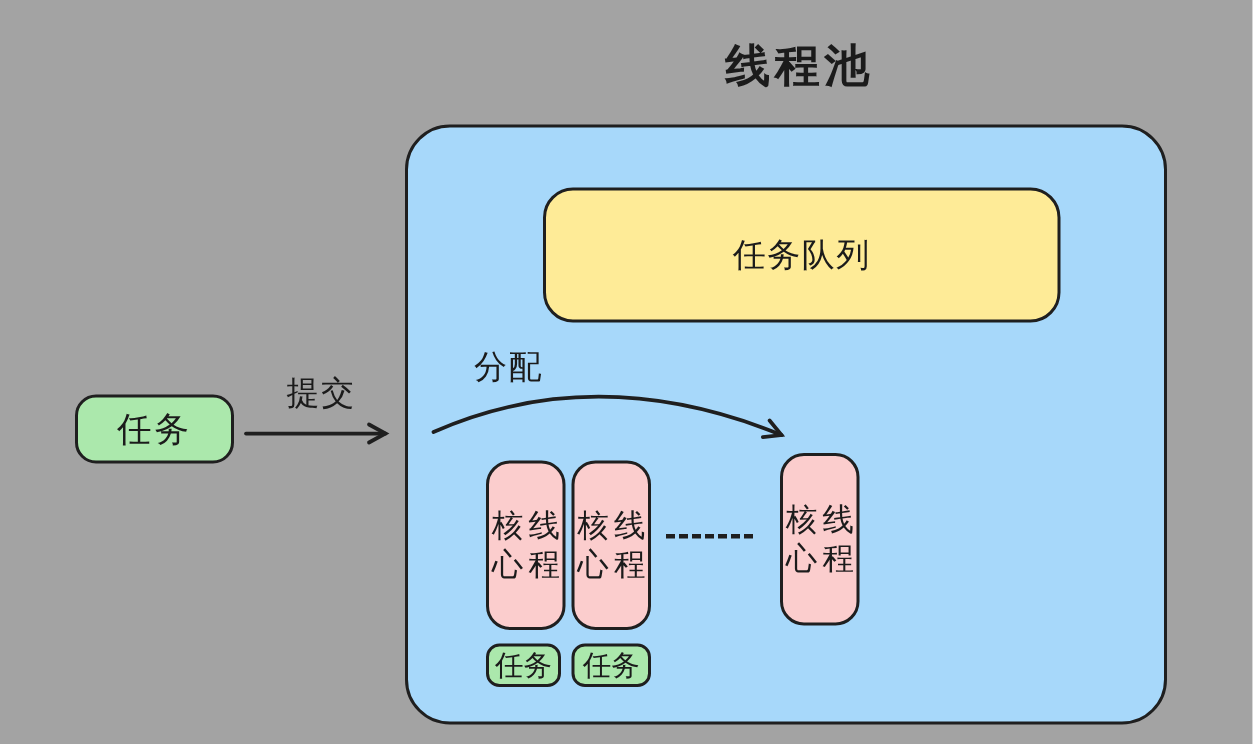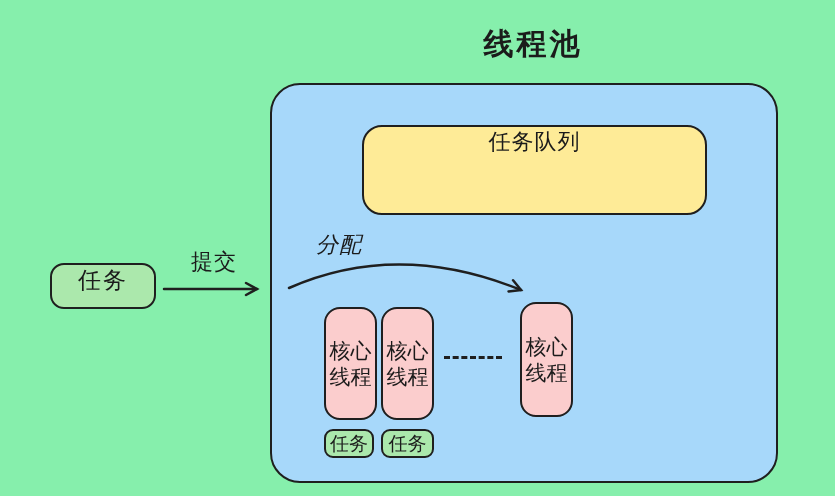--- a/index.html
+++ b/index.html
@@ -1,39 +1,39 @@
 <!DOCTYPE html>
 <html style="--pool-fill: #a7d8fa; --queue-fill: #feeb97; --thread-fill: #fbcdcd; --task-fill: #abe8ac; --stroke: #1f1f1f;"><head>
 <meta charset="utf-8">
 <style>
   html,body{margin:0;padding:0;background:#ffffff;}
   .canvas{
-    position:relative;width:835px;height:496px;background:#86efac;overflow:hidden;
+    position:relative;width:835px;height:496px;background:#a3a3a3;overflow:hidden;
     font-family:"Liberation Sans","DejaVu Sans",sans-serif;color:#1b1b1b;
   }
   .title{
     position:absolute;left:433px;top:24px;width:200px;margin:0;
     text-align:center;font-size:30px;font-weight:700;letter-spacing:3px;color:#1b1b1b;
   }
   .box{
     position:absolute;box-sizing:border-box;border:2.5px solid var(--stroke,#1f1f1f);
-    display:flex;justify-content:center;
+    display:flex;align-items:center;justify-content:center;
   }
   .pool{
     position:absolute;left:270px;top:83px;width:508px;height:400px;
     border:2.5px solid var(--stroke,#1f1f1f);border-radius:30px;box-sizing:border-box;
     background:var(--pool-fill,#a7d8fa);
   }
   .queue{
     left:90px;top:40px;width:345px;height:90px;border-radius:20px;
     background:var(--queue-fill,#feeb97);font-size:22px;letter-spacing:1px;font-weight:500;
   }
   .thread{
     width:53px;border-radius:16px;background:var(--thread-fill,#fbcdcd);
-    flex-direction:column;font-size:21px;line-height:26px;font-weight:500;text-align:center;
+    flex-direction:row;font-size:21px;line-height:26px;font-weight:500;text-align:center;
   }
   .thread-1{left:52px;top:222px;height:113px;}
   .thread-2{left:109px;top:222px;height:113px;}
   .thread-3{left:248px;top:217px;height:115px;}
   .ellipsis{
     position:absolute;left:172px;top:271px;width:58px;height:0;
     border-top:3px dashed var(--stroke,#1f1f1f);
   }
   .mini{
     height:29px;border-radius:9px;border-width:2px;
@@ -42,21 +42,21 @@
   .mini-1{left:52px;top:344px;width:50px;}
   .mini-2{left:109px;top:344px;width:53px;}
   .ext-task{
     left:50px;top:263px;width:106px;height:46px;border-radius:14px;
     background:var(--task-fill,#abe8ac);font-size:23px;letter-spacing:2px;font-weight:500;
   }
   .flow-label{
     position:absolute;font-size:22px;font-weight:500;text-align:center;letter-spacing:1px;color:#1b1b1b;
   }
   .submit-label{left:184px;top:247px;width:60px;}
-  .dispatch-label{left:311px;top:230px;width:56px;font-style:italic;}
+  .dispatch-label{left:311px;top:230px;width:56px;}
   .arrows{position:absolute;left:0;top:0;width:835px;height:496px;pointer-events:none;}
   .arrows path{stroke:var(--stroke,#1f1f1f);stroke-width:2.5;fill:none;stroke-linecap:round;}
 </style>
 </head>
 <body>
 
 <div class="canvas">
 
   <h1 class="title">线程池</h1>
 

